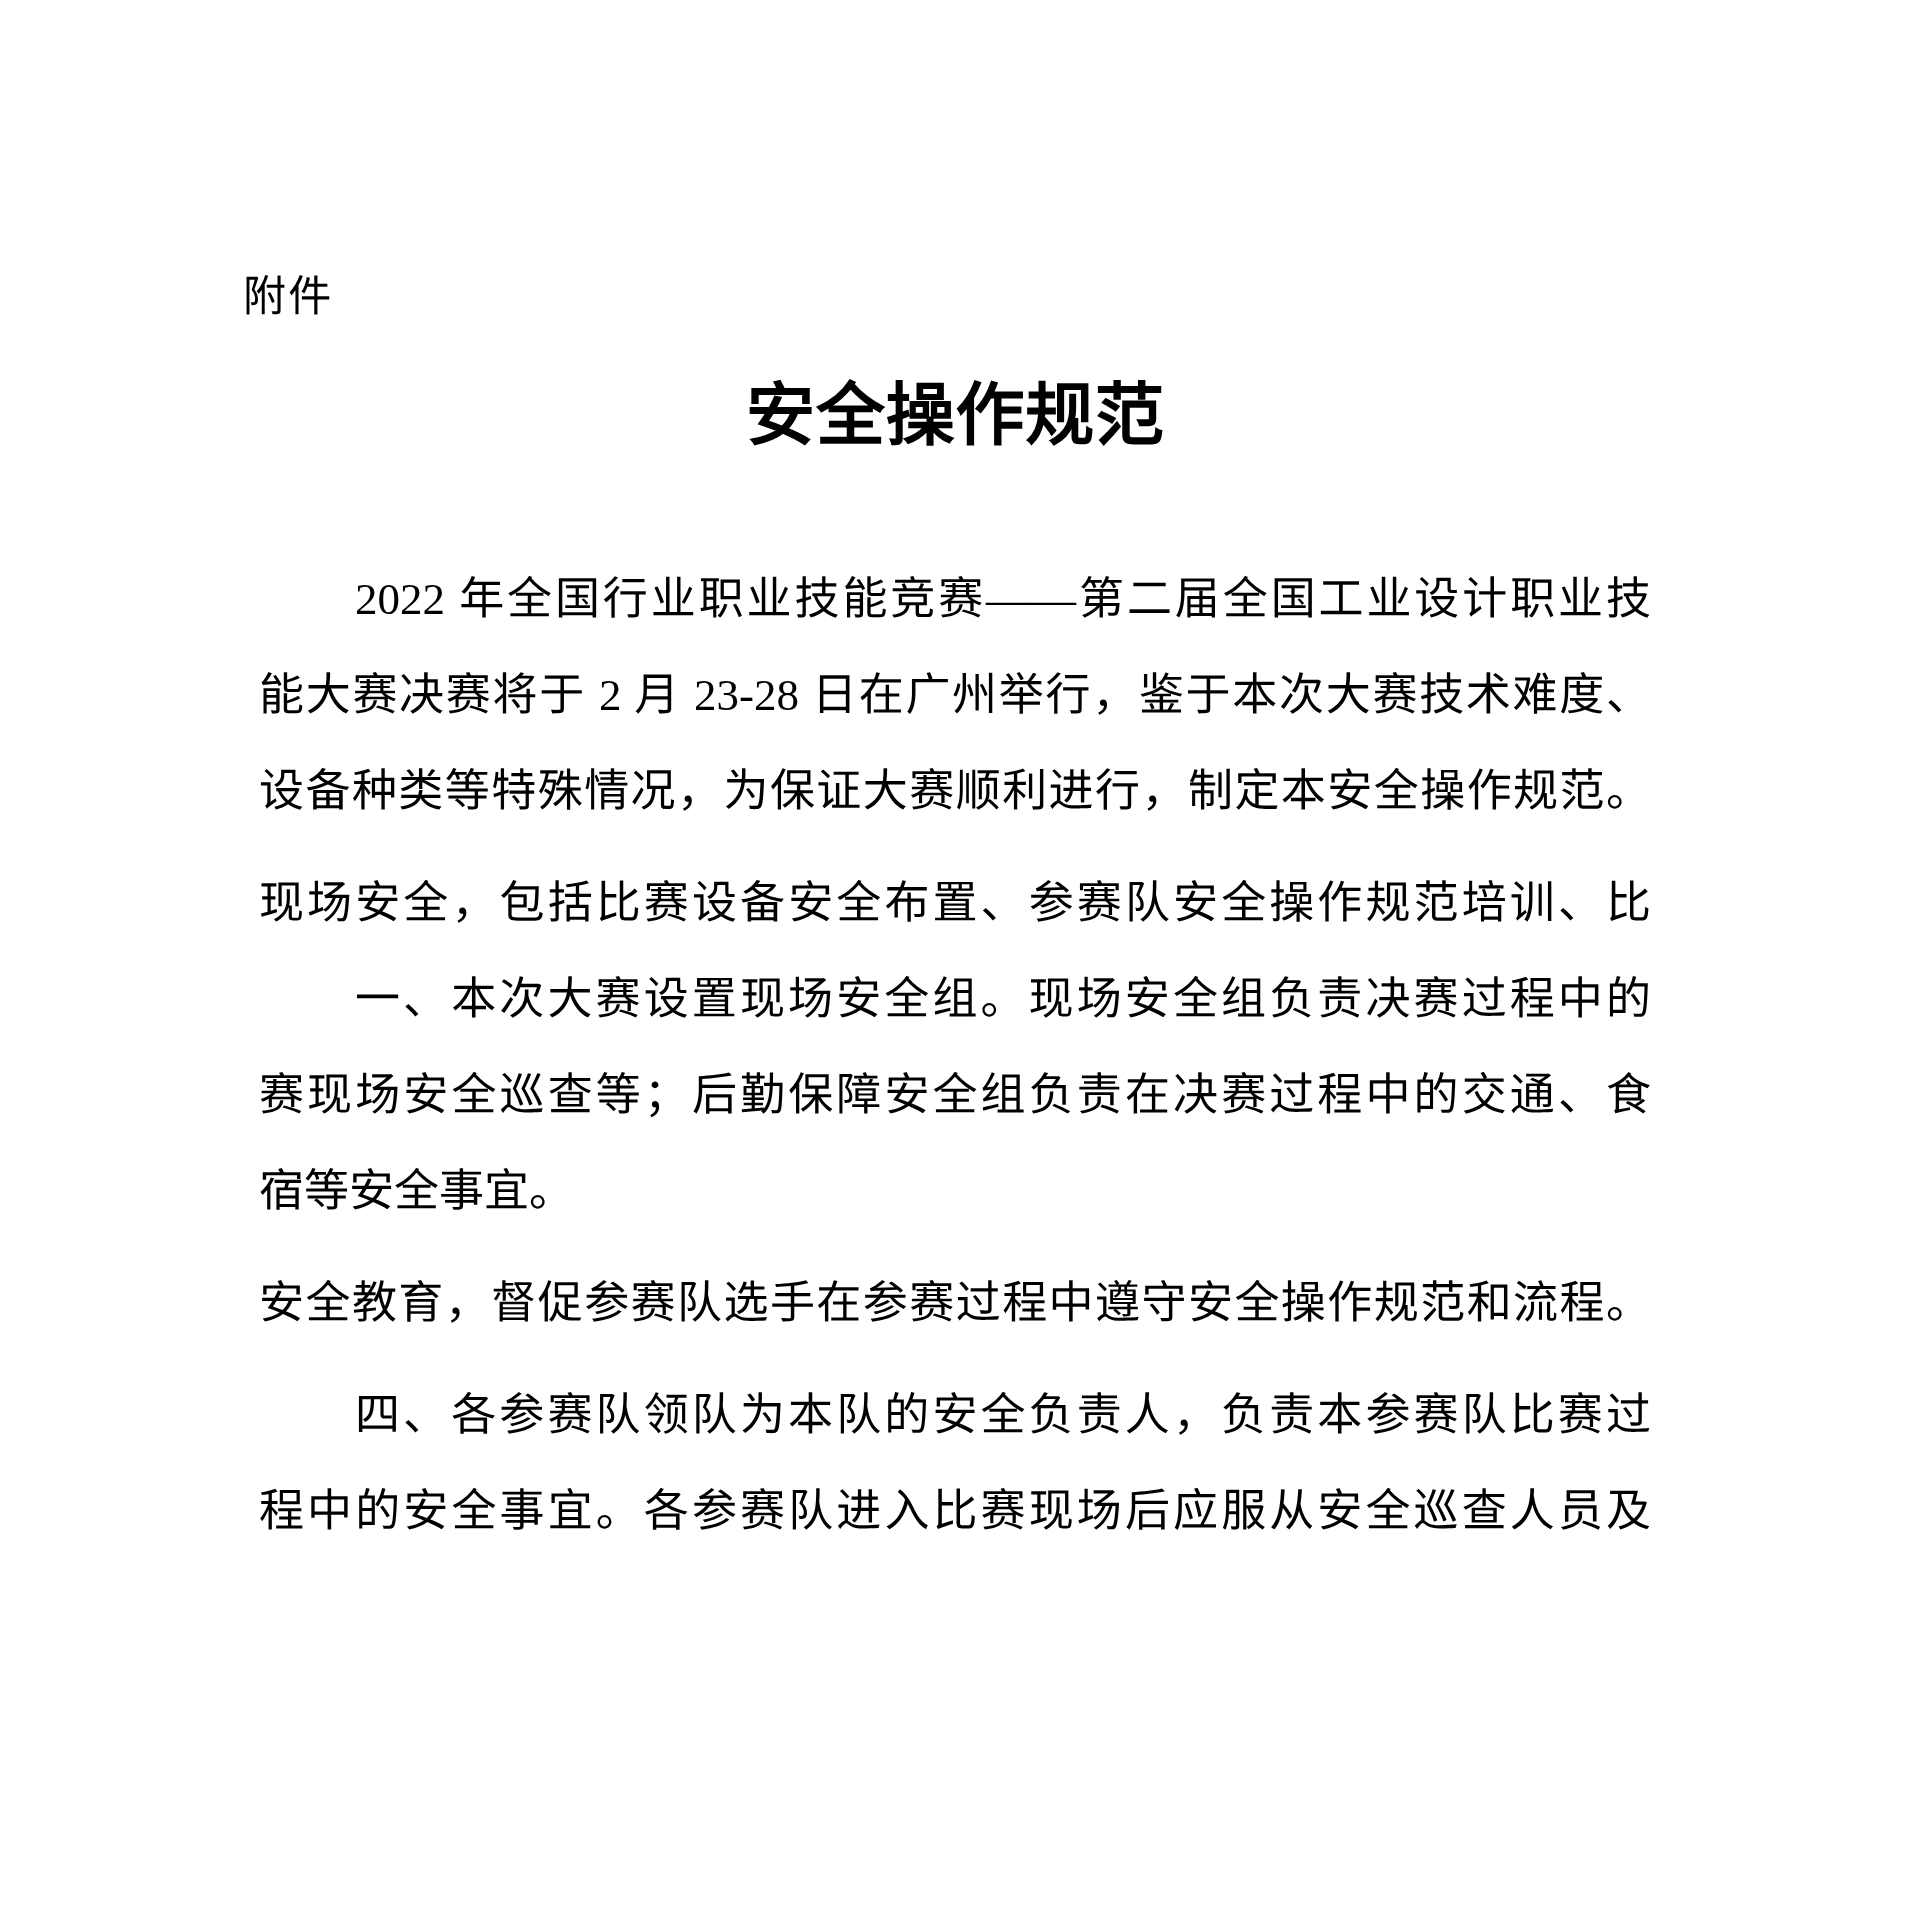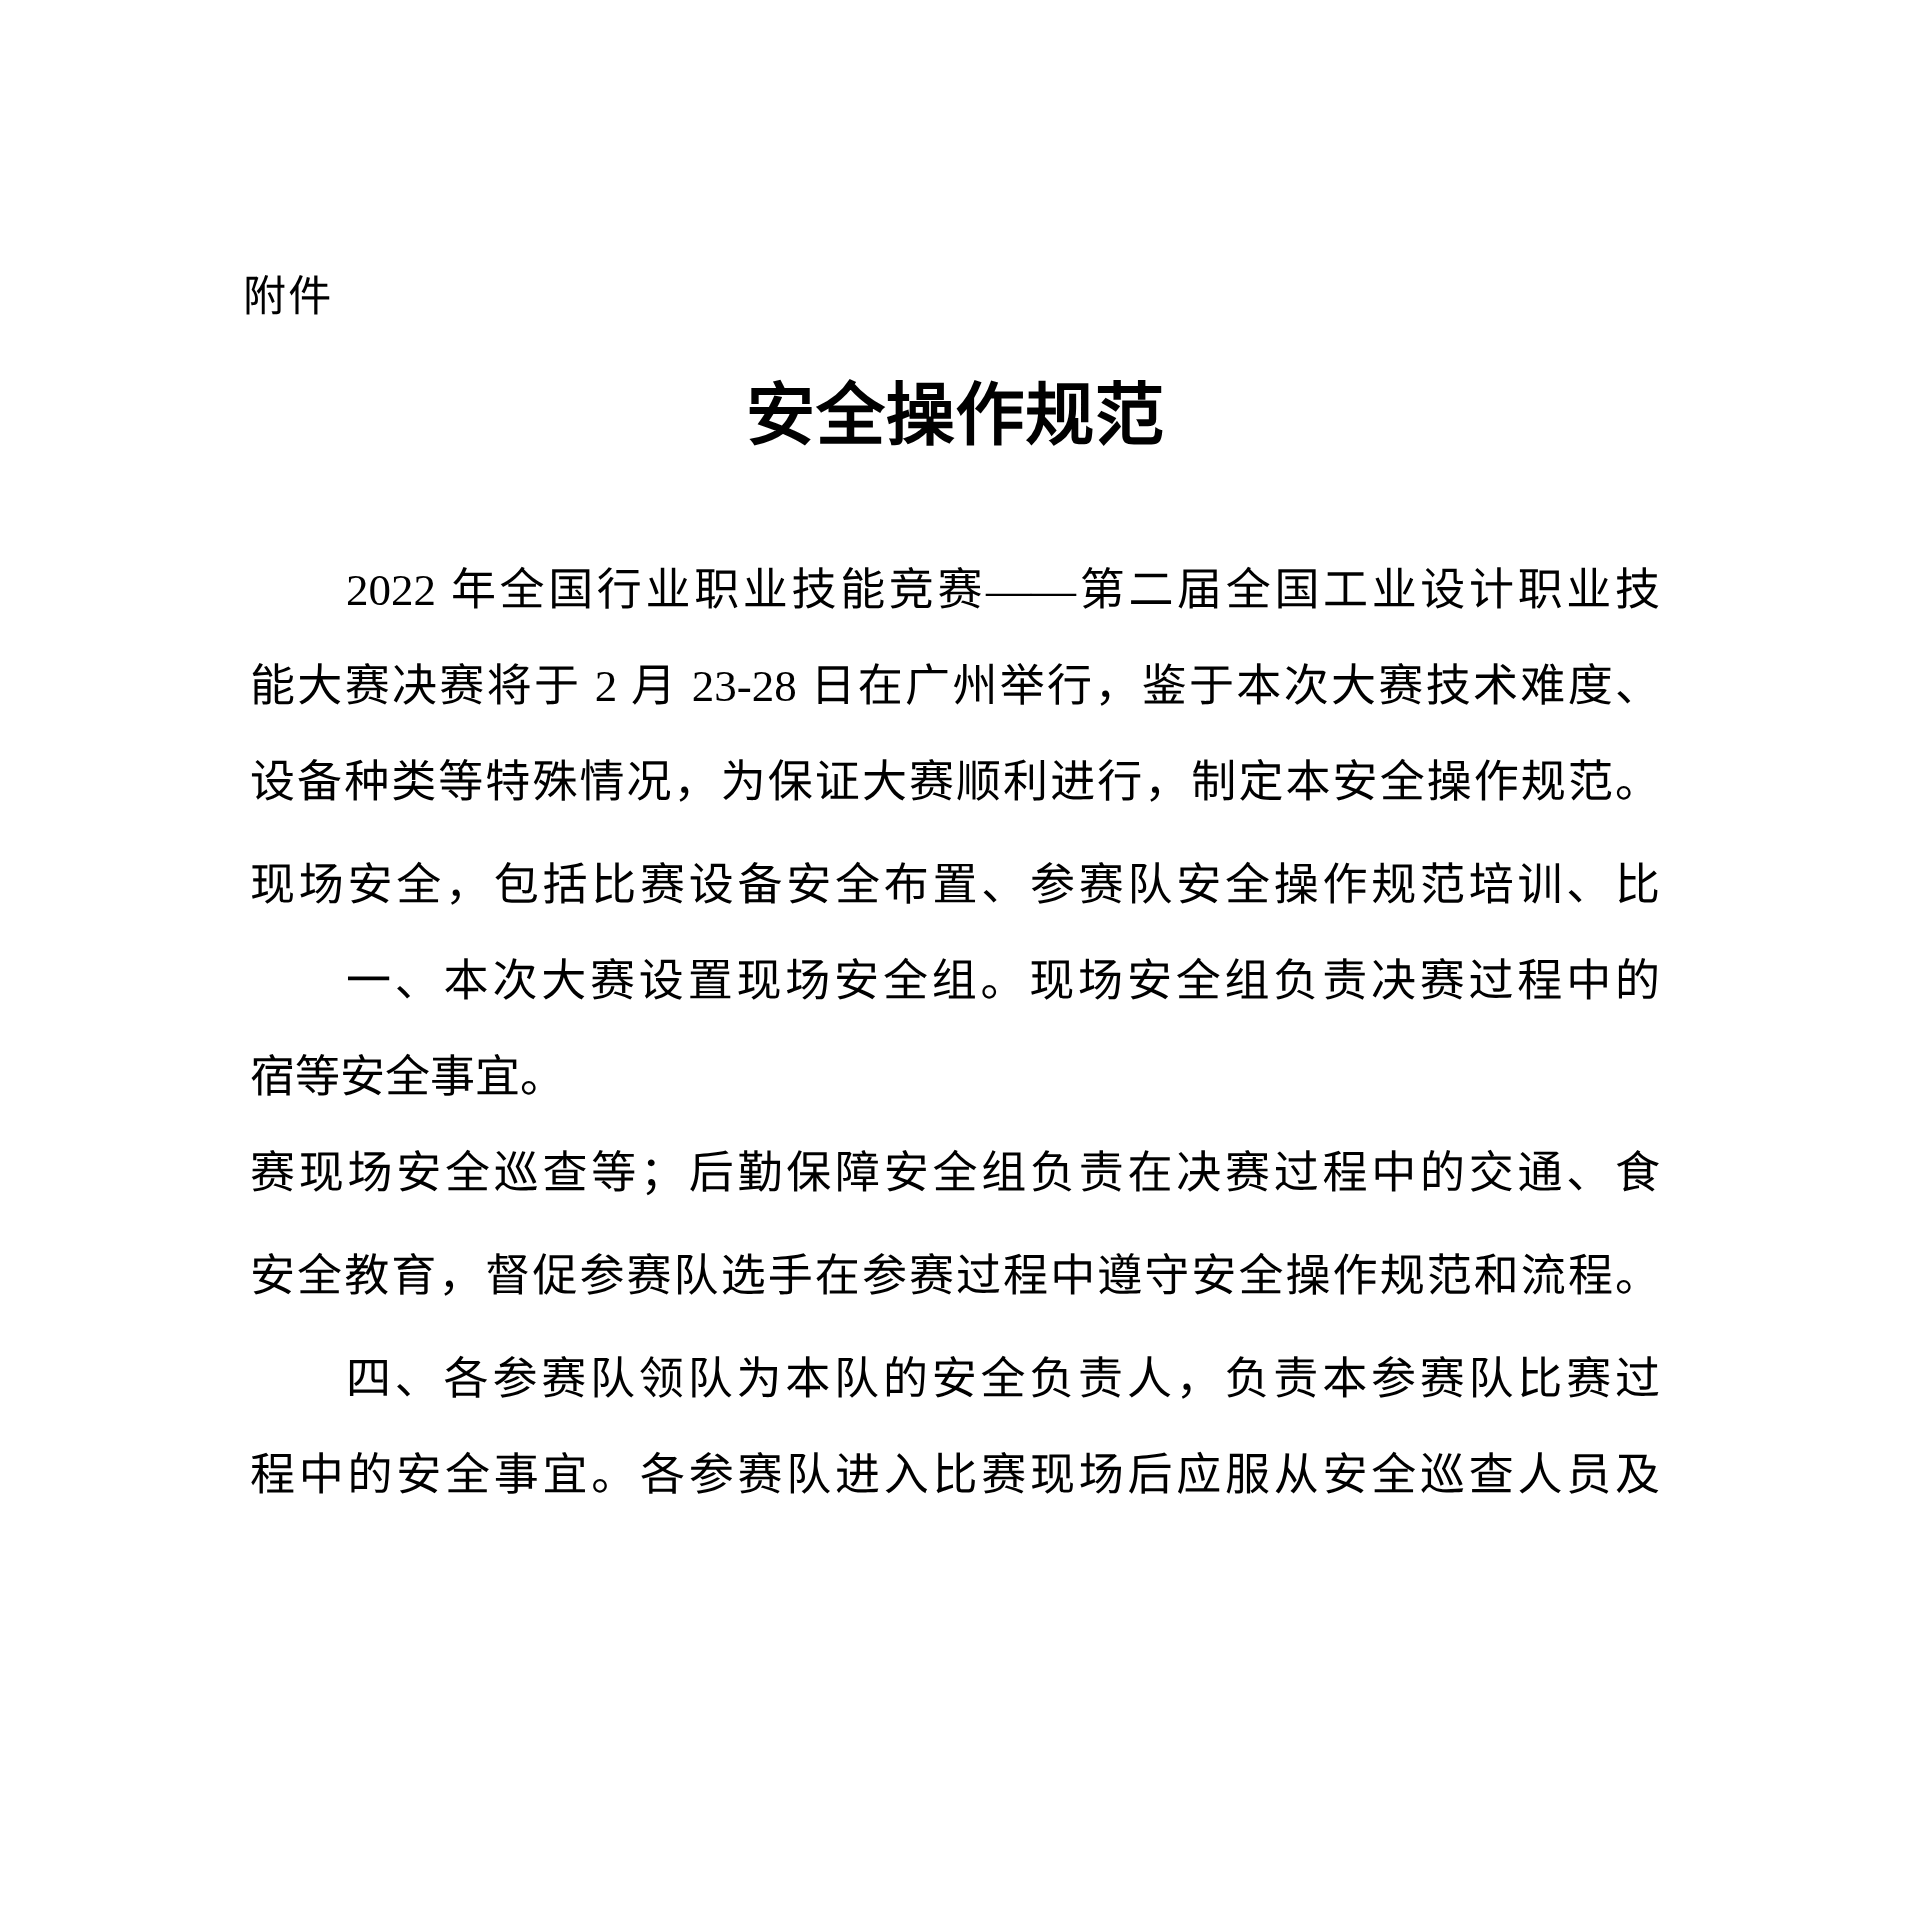--- a/index.html
+++ b/index.html
@@ -38,21 +38,21 @@
     letter-spacing: 0.8px;
   }
   .doc-body {
     position: absolute;
     left: 243px;
     top: 535px;
     width: 1424px;
     font-size: 45px;
     line-height: 96px;
   }
-  .para { margin: 7px; padding: 0; }
+  .para { margin: 16px; padding: 0; }
   .line {
     text-align: justify;
     text-justify: distribute;
   }
   .line.fill {
     text-align-last: justify;
   }
   .line.indent {
     text-indent: 96px;
   }
@@ -67,22 +67,22 @@
 
   <div class="doc-body">
       <div class="para">
         <div class="line indent fill">2022 年全国行业职业技能竞赛——第二届全国工业设计职业技</div>
         <div class="line fill">能大赛决赛将于 2 月 23-28 日在广州举行，鉴于本次大赛技术难度、</div>
         <div class="line fill">设备种类等特殊情况，为保证大赛顺利进行，制定本安全操作规范。</div>
       </div>
       <div class="para">
         <div class="line fill">现场安全，包括比赛设备安全布置、参赛队安全操作规范培训、比</div>
         <div class="line indent fill">一、本次大赛设置现场安全组。现场安全组负责决赛过程中的</div>
+        <div class="line fill">赛现场安全巡查等；后勤保障安全组负责在决赛过程中的交通、食</div>
         <div class="line">宿等安全事宜。</div>
-        <div class="line fill">赛现场安全巡查等；后勤保障安全组负责在决赛过程中的交通、食</div>
       </div>
       <div class="para">
         <div class="line fill">安全教育，督促参赛队选手在参赛过程中遵守安全操作规范和流程。</div>
       </div>
       <div class="para">
         <div class="line indent fill">四、各参赛队领队为本队的安全负责人，负责本参赛队比赛过</div>
         <div class="line fill">程中的安全事宜。各参赛队进入比赛现场后应服从安全巡查人员及</div>
       </div>
     </div>
 

